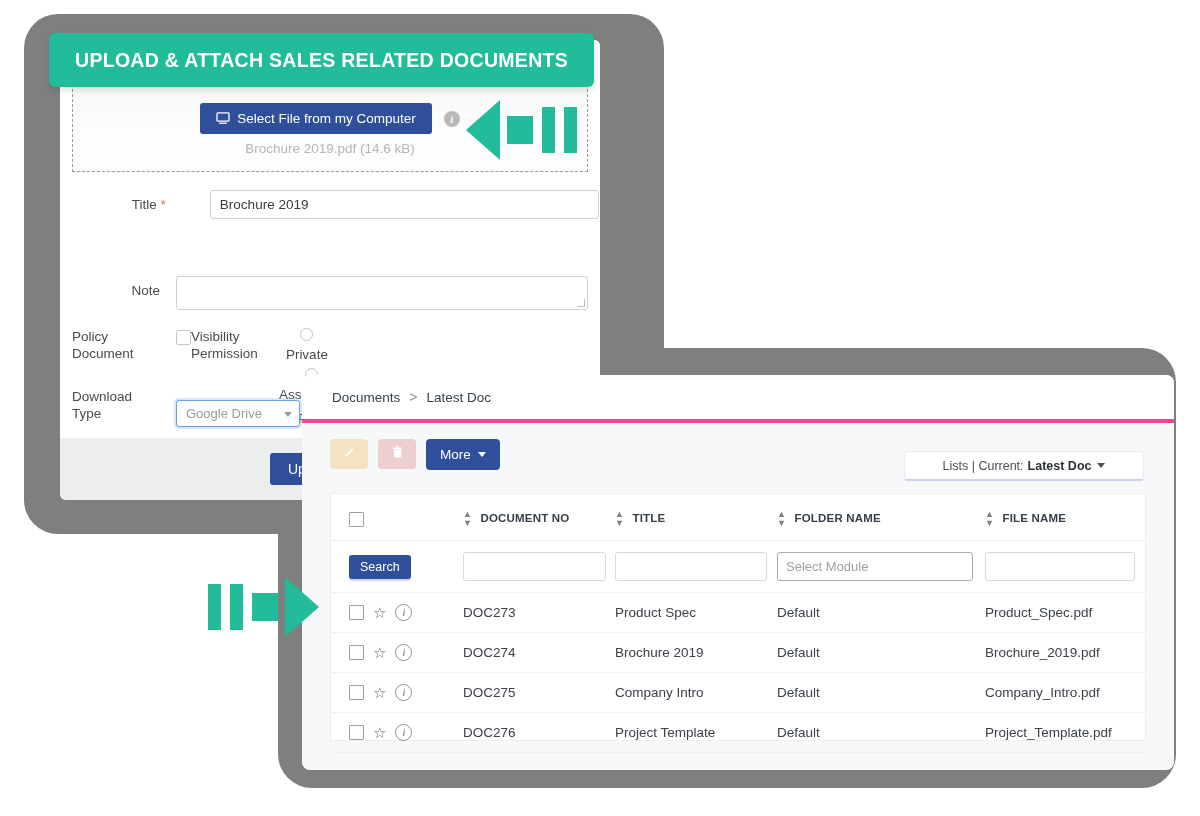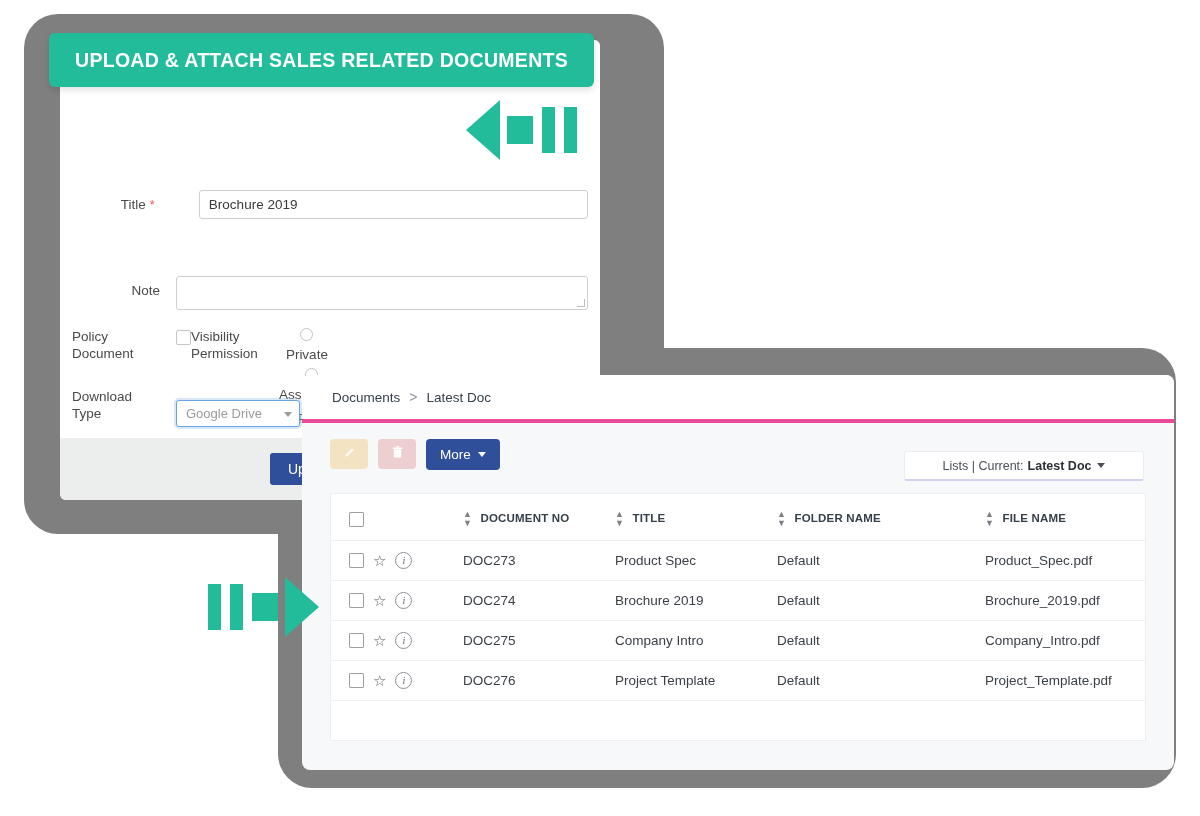--- a/index.html
+++ b/index.html
@@ -253,22 +253,39 @@
 <body>
 
 <div class="stage">
 
   <div class="backdrop" id="backdrop-top"></div>
   <div class="backdrop" id="backdrop-bottom"></div>
 
   <div id="upload-panel">
     <div id="upload-form-card">
 
-
-      <div class="frow" style="left:12px;top:150px;width:516px;gap:28px;">
+      <div class="dropzone">
+        <div class="dz-inner">
+          <div style="display:inline-flex;align-items:center;">
+            <button class="btn-selectfile">
+              <span>
+                <svg width="14" height="13" viewBox="0 0 14 13">
+                  <rect x="1" y="0.8" width="12" height="8.4" rx="1" fill="none" stroke="#fff" stroke-width="1.3"></rect>
+                  <rect x="3.2" y="10.6" width="7.6" height="1.3" fill="#fff"></rect>
+                </svg>
+              </span>
+              <span>Select File from my Computer</span>
+            </button>
+            <span class="info-dot">i</span>
+          </div>
+          <div class="dz-filename">Brochure 2019.pdf (14.6 kB)</div>
+        </div>
+      </div>
+
+      <div class="frow" style="left:23px;top:150px;width:516px;gap:28px;">
         <div class="flabel" style="width:88px;text-align:right;padding-top:6px;">
           <span>Title</span>
           <span class="req">*</span>
         </div>
         <input class="fld" style="margin-left: 16px; width: 412px;" value="Brochure 2019">
       </div>
 
 
       <div class="frow" style="left:12px;top:236px;width:516px;">
         <div class="flabel" style="width:88px;text-align:right;padding-top:6px;">Note</div>
@@ -368,20 +385,37 @@
               <span>TITLE</span>
             </th>
             <th>
               <span class="sorter"><i>▲</i><i>▼</i></span>
               <span>FOLDER NAME</span>
             </th>
             <th>
               <span class="sorter"><i>▲</i><i>▼</i></span>
               <span>FILE NAME</span>
             </th>
+          </tr>
+          <tr>
+            <td style="padding-left:18px;">
+              <button class="btn-search">Search</button>
+            </td>
+            <td>
+              <input class="filter-input" placeholder="" style="">
+            </td>
+            <td>
+              <input class="filter-input" placeholder="" style="">
+            </td>
+            <td>
+              <input class="filter-input boxed" placeholder="Select Module" style="">
+            </td>
+            <td>
+              <input class="filter-input" placeholder="" style="">
+            </td>
           </tr>
         </thead>
         <tbody id="tbody">
             <tr>
               <td>
                 <div class="row-icons">
                   <span class="rc-box"></span>
                   <span class="star">☆</span>
                   <span class="icirc">i</span>
                 </div>

